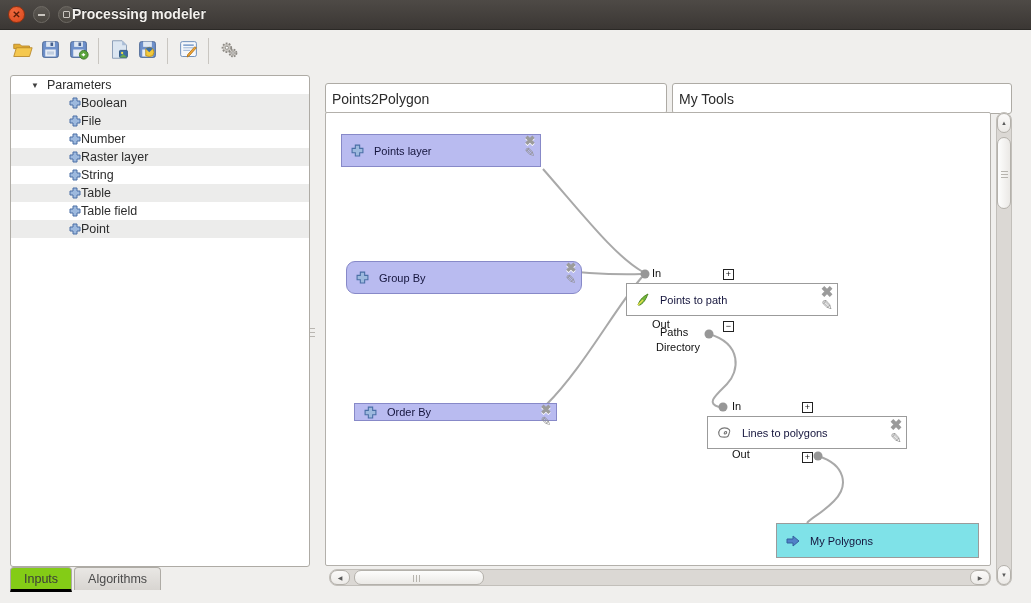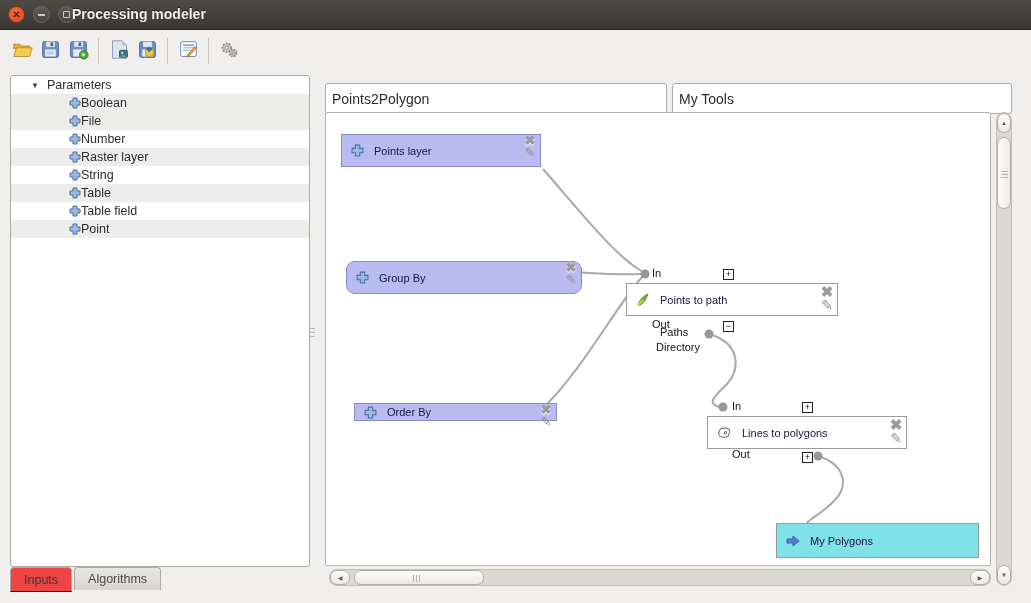--- a/index.html
+++ b/index.html
@@ -32,21 +32,21 @@
   .tree-row.alt{background:#ececeb;}
   .tree-root{padding-left:20px;gap:8px;font-size:12.5px;}
   .tree-caret{font-size:8px;color:#3f3f3f;}
   .tree-item{padding-left:58px;}
   .plus-icon svg{width:12px;height:12px;display:block;}
 
   
   .tabs{position:absolute;left:10px;top:567px;display:flex;}
   .tab{height:25px;padding:0 13px;font-size:12.5px;color:#3a3a3a;display:flex;align-items:center;
     border:1px solid #aeaba5;border-radius:4px 4px 0 0;}
-  .tab.active{background:#ef4444;border-top-color:#aeaba5;border-bottom:1px solid #000000;z-index:2;}
+  .tab.active{background:#84cc16;border-top-color:#aeaba5;border-bottom:3px solid #000000;z-index:2;}
   .tab.inactive{background:linear-gradient(#e9e7e4,#d8d5d1);margin-left:2px;border-bottom:none;height:23px;margin-top:0px;color:#4a4a4a;}
 
   
   .splitter{position:absolute;left:309px;top:75px;width:7px;height:492px;}
   .splitter .grip{position:absolute;left:1px;top:253px;width:5px;}
   .splitter .grip i{display:block;width:5px;height:1px;background:#b9b6b1;margin-bottom:3px;}
 
   
   .field{position:absolute;top:83px;height:31px;border:1px solid #aeaba5;border-radius:3px;background:#fff;
     font-size:14px;color:#2b2b2b;padding:0 6px;}

